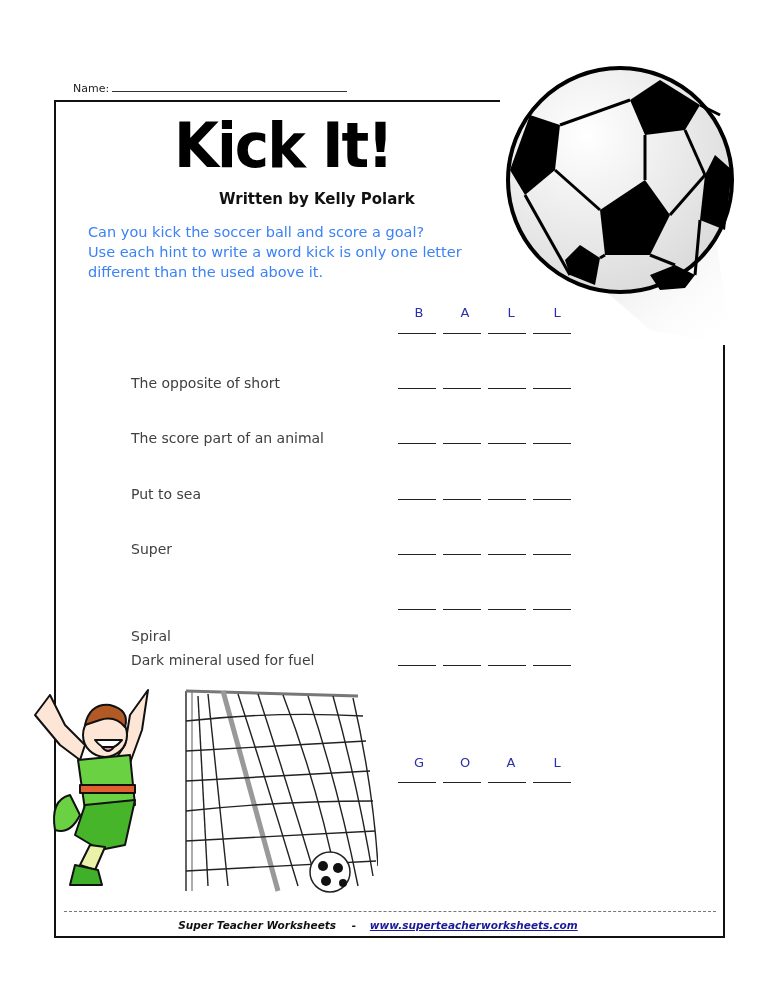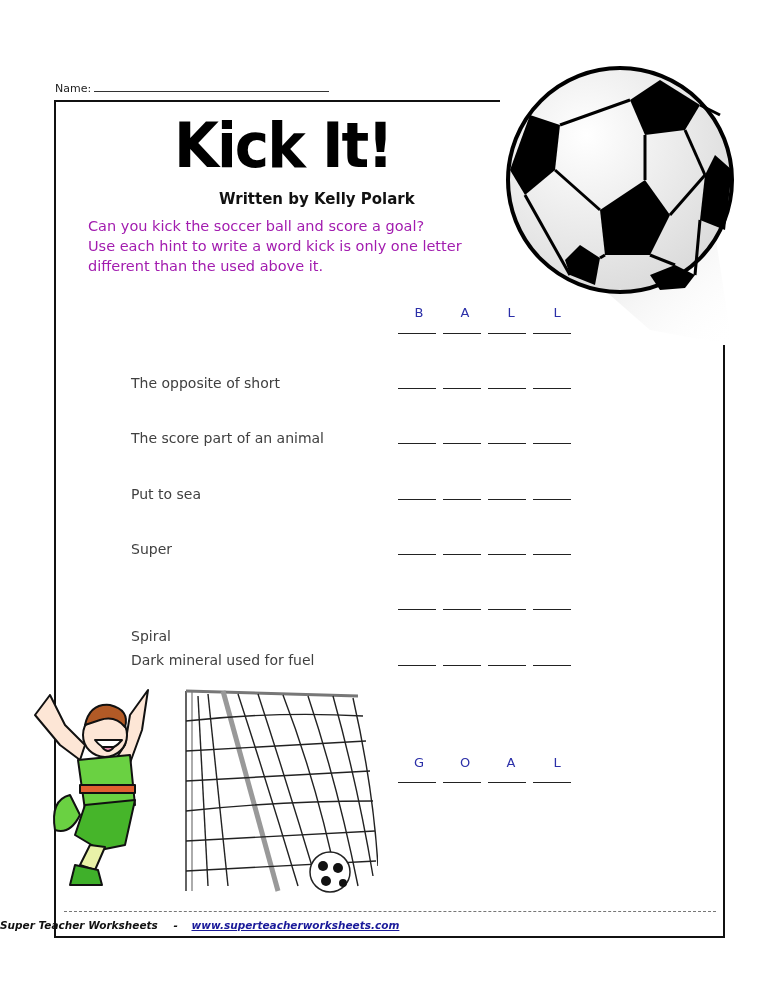--- a/index.html
+++ b/index.html
@@ -1,35 +1,35 @@
 <!DOCTYPE html>
 <html><head>
   <meta charset="utf-8">
   <style>
     html, body { margin: 0; padding: 0; background: #ffffff; }
     body { width: 768px; height: 994px; position: relative; overflow: hidden;
            font-family: "DejaVu Sans", sans-serif; color: #111; }
-    .name-row { position: absolute; left: 55px; top: 81px; font-size: 11px; color: #222; }
+    .name-row { position: absolute; left: 73px; top: 81px; font-size: 11px; color: #222; }
     .name-line { display: inline-block; width: 235px; border-bottom: 1px solid #333; height: 10px; vertical-align: baseline; margin-left: 3px; }
     .frame { position: absolute; left: 54px; top: 100px; width: 671px; height: 838px; box-sizing: border-box;
              border-left: 2px solid #111; border-bottom: 2px solid #111; border-right: 2px solid #111; }
     .frame-top { position: absolute; left: 54px; top: 100px; width: 446px; height: 2px; background: #111; }
     .frame-right-cover { position: absolute; left: 700px; top: 95px; width: 40px; height: 250px; background: #fff; }
     .title { position: absolute; left: 174px; top: 114px; font-family: "DejaVu Sans", sans-serif; font-weight: bold;
              font-size: 58px; letter-spacing: -2px; color: #000; line-height: 1; transform: scaleY(1.08); transform-origin: top left; }
     .byline { position: absolute; left: 219px; top: 190px; font-size: 15px; font-weight: bold; color: #111; }
-    .intro { position: absolute; left: 88px; top: 216px; width: 400px; font-size: 14.5px; line-height: 20px; color: #a21caf; }
+    .intro { position: absolute; left: 88px; top: 222px; width: 400px; font-size: 14.5px; line-height: 20px; color: #3b82f6; }
     .ball { position: absolute; left: 500px; top: 60px; }
     .letters { position: absolute; left: 396px; display: flex; gap: 0; }
     .letters span { width: 46px; text-align: center; font-size: 13px; color: #2b2fa8; margin-right: 0px; }
     .blanks { position: absolute; left: 398px; display: flex; }
     .blanks i { display: block; width: 38px; height: 1px; background: #222; margin-right: 7px; }
     .clue { position: absolute; left: 131px; font-size: 14px; color: #404040; }
     .footer-dash { position: absolute; left: 64px; top: 911px; width: 652px; border-top: 1px dashed #777; }
-    .footer { position: absolute; left: 0; top: 919px; width: 756px; text-align: left; font-size: 10.5px; font-style: italic; font-weight: bold; color: #111; }
+    .footer { position: absolute; left: 0; top: 919px; width: 756px; text-align: center; font-size: 10.5px; font-style: italic; font-weight: bold; color: #111; }
     .footer .url { color: #1a1a9a; text-decoration: underline; margin-left: 10px; }
     .footer .sep { margin-left: 12px; }
     .kid { position: absolute; left: 30px; top: 685px; }
     .goal { position: absolute; left: 178px; top: 686px; }
   </style>
 </head>
 <body>
 
 <div class="name-row">
   <span>Name:</span><span class="name-line"></span>

